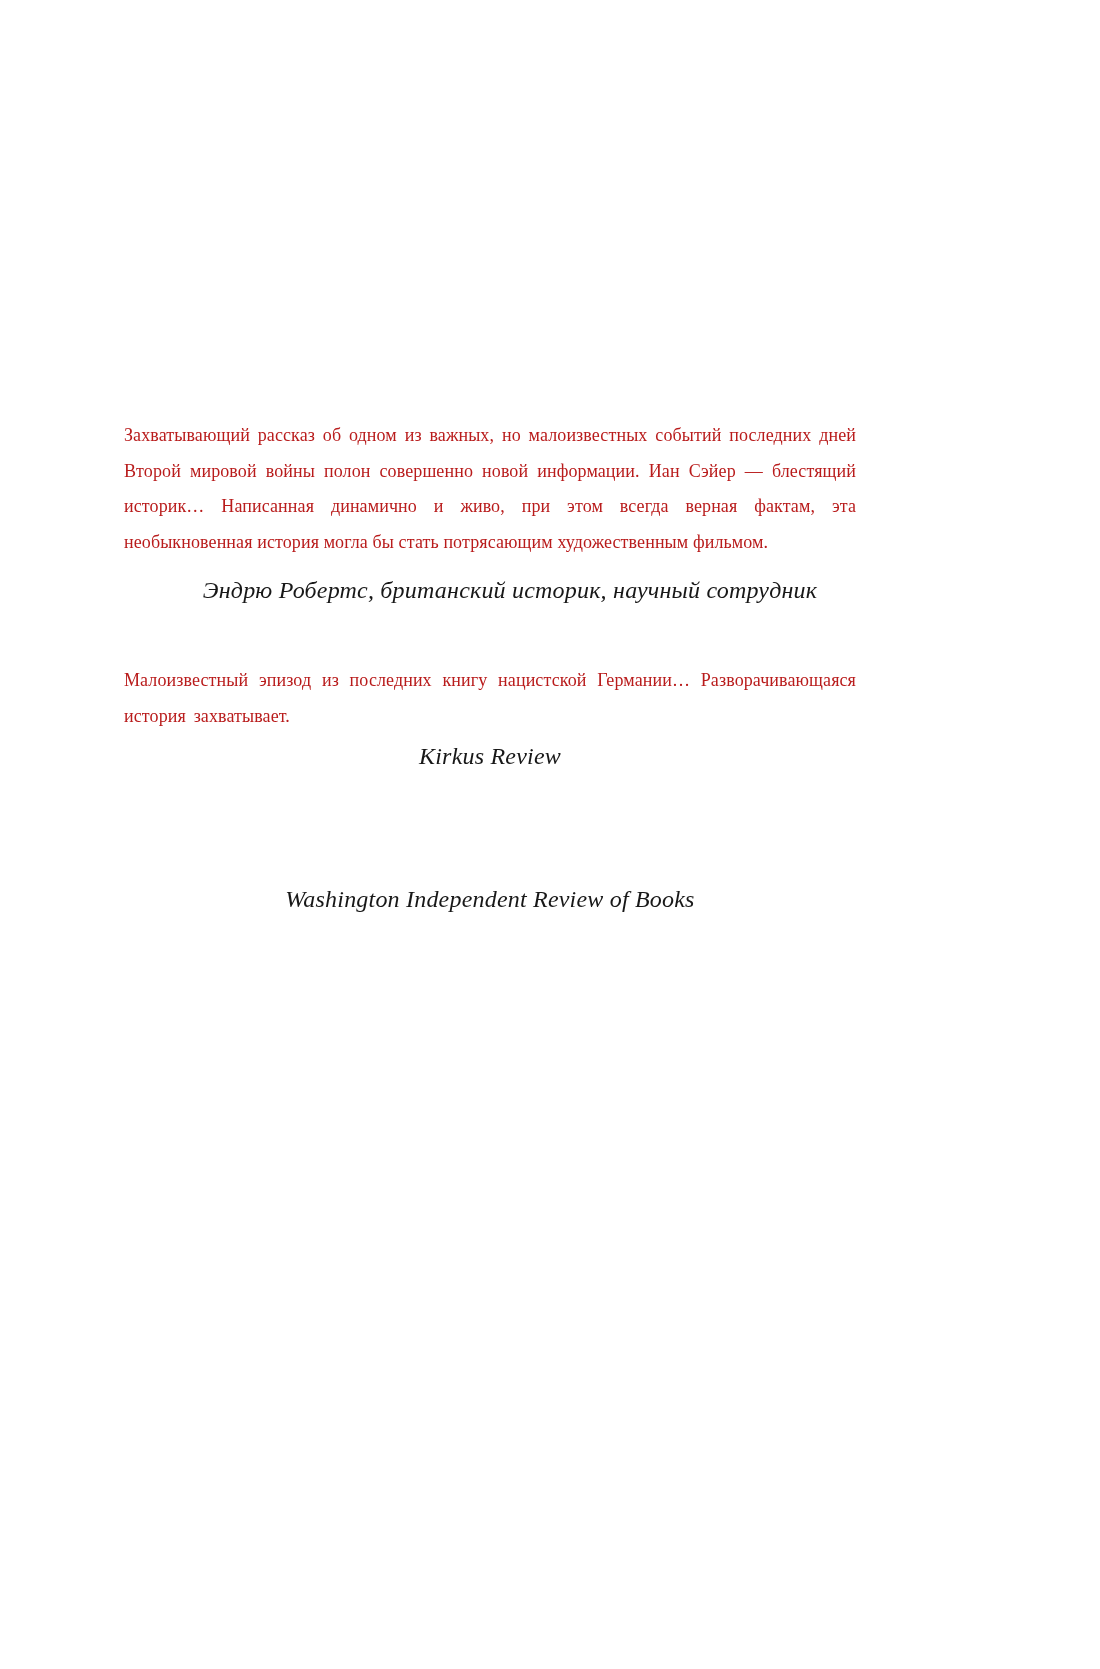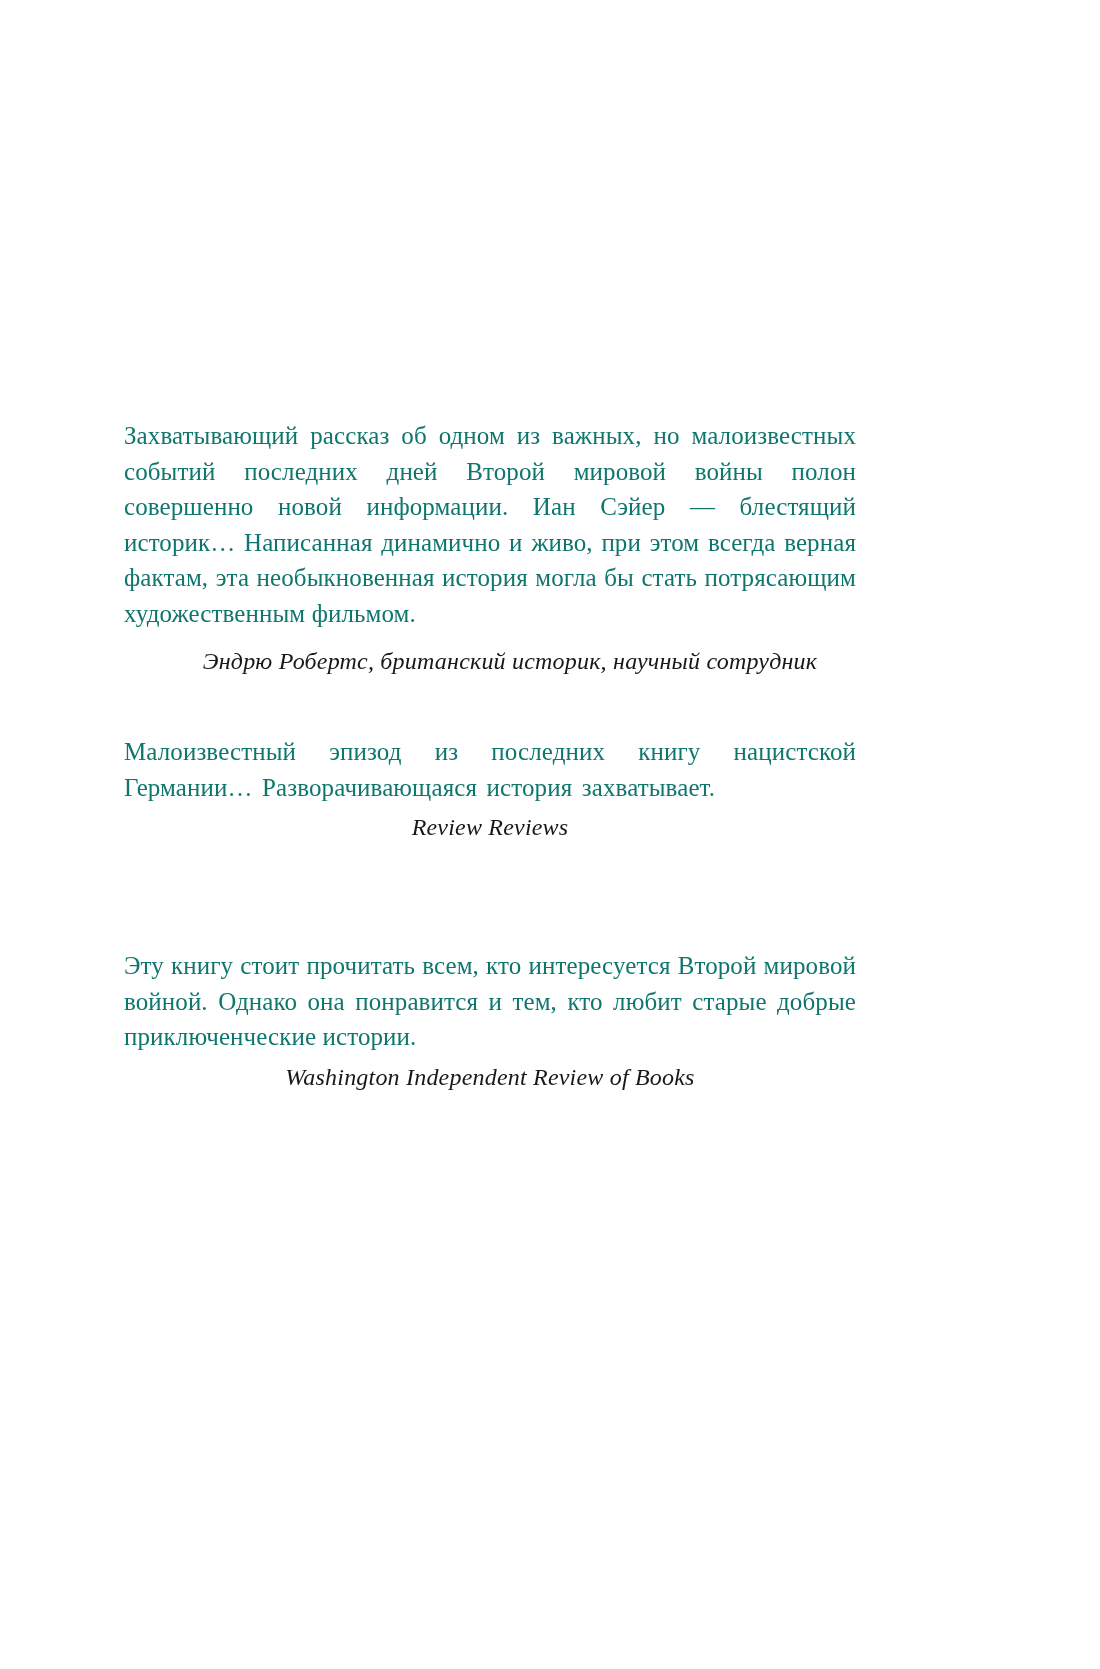--- a/index.html
+++ b/index.html
@@ -24,25 +24,25 @@
   .content {
     position: absolute;
     left: 124px;
     top: 418px;
     width: 732px;
   }
   .quote-block {
     margin-bottom: 0;
   }
   .quote-body {
-    font-size: 25px;
+    font-size: 18px;
     line-height: 35.5px;
     text-align: justify;
     text-align-last: left;
-    color: #0f766e;
+    color: #b91c1c;
     letter-spacing: 0.1px;
     margin: 0;
   }
   .quote-body.loose {
     word-spacing: 3.2px;
   }
   .quote-attrib {
     font-style: italic;
     font-size: 24px;
     line-height: 33px;
@@ -75,30 +75,29 @@
       <div class="attrib-lines attrib-wide">
         <p class="quote-attrib">Эндрю Робертс, британский историк, научный сотрудник</p>
       </div>
     </div>
 
     <div class="gap-block-1"></div>
 
     <div class="quote-block">
       <p class="quote-body loose">Малоизвестный эпизод из последних книгу нацистской Германии… Разворачивающаяся история захватывает.</p>
       <div class="attrib-single">
-        <p class="quote-attrib">Review Reviews</p>
+        <p class="quote-attrib">Kirkus Review</p>
       </div>
     </div>
 
     <div class="gap-block-2"></div>
 
 
     <div class="gap-block-3"></div>
 
     <div class="quote-block">
-      <p class="quote-body">Эту книгу стоит прочитать всем, кто интересуется Второй мировой войной. Однако она понравится и тем, кто любит старые добрые приключенческие истории.</p>
       <div class="attrib-single">
         <p class="quote-attrib">Washington Independent Review of Books</p>
       </div>
     </div>
 
   </div>
 </div>
 
 </body></html>

